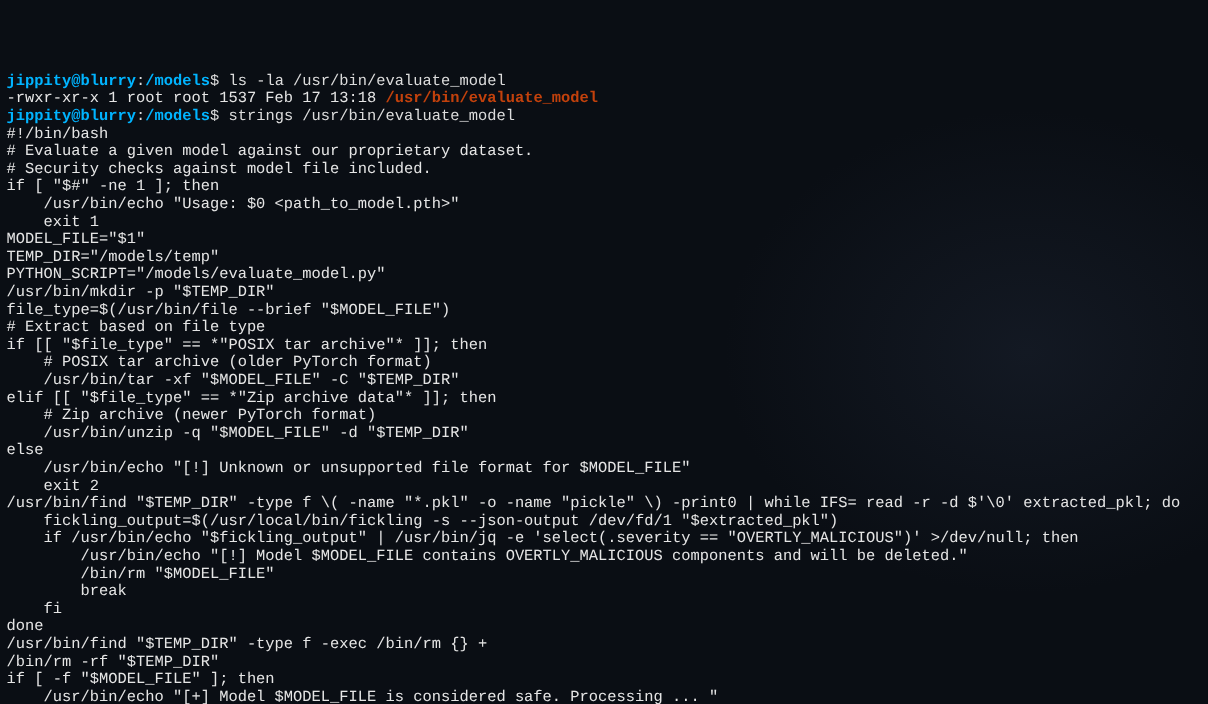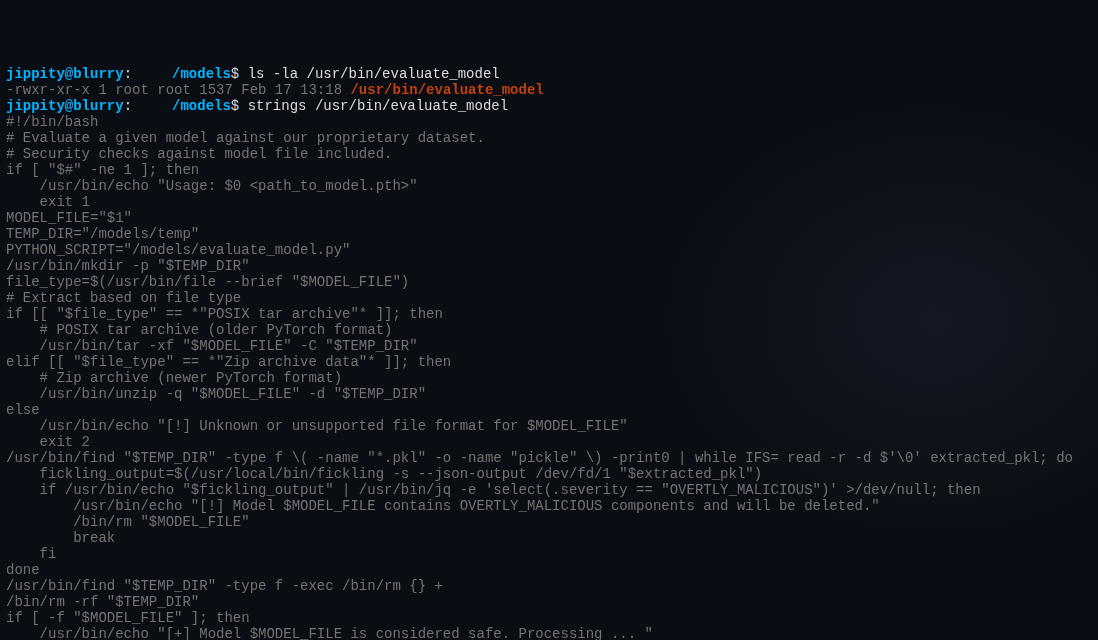--- a/index.html
+++ b/index.html
@@ -17,24 +17,24 @@
       padding: 2px 6px;
       width: 1098px;
       height: 640px;
       overflow: hidden;
       white-space: pre;
     }
     .user { color: #00b4ff; font-weight: bold; text-align: right; }
     .at { color: #00b4ff; font-weight: bold; }
     .host { color: #00b4ff; font-weight: bold; text-align: center; }
     .colon { color: #dcdcdc; }
-    .path { color: #00b4ff; font-weight: bold; margin-left: 40px; }
+    .path { color: #00b4ff; font-weight: bold; }
     .dollar { color: #dcdcdc; }
     .cmd { color: #dcdcdc; text-align: center; }
-    .output { color: #737373; }
+    .output { color: #e5e5e5; }
     .hl { color: #c2410c; font-weight: bold; }
     .line { display: block; }
   </style>
 </head>
 <body>
 
 
 
 <div><span class="line"><span class="user">jippity</span><span class="at">@</span><span class="host">blurry</span><span class="colon">:</span><span class="path">/models</span><span class="dollar">$</span><span class="cmd"> ls -la /usr/bin/evaluate_model</span></span><span class="line"><span class="output">-rwxr-xr-x 1 root root 1537 Feb 17 13:18 </span><span class="hl">/usr/bin/evaluate_model</span></span><span class="line"><span class="user">jippity</span><span class="at">@</span><span class="host">blurry</span><span class="colon">:</span><span class="path">/models</span><span class="dollar">$</span><span class="cmd"> strings /usr/bin/evaluate_model</span></span><div id="script-output"><span class="line output">#!/bin/bash</span><span class="line output"># Evaluate a given model against our proprietary dataset.</span><span class="line output"># Security checks against model file included.</span><span class="line output">if [ "$#" -ne 1 ]; then</span><span class="line output">    /usr/bin/echo "Usage: $0 &lt;path_to_model.pth&gt;"</span><span class="line output">    exit 1</span><span class="line output">MODEL_FILE="$1"</span><span class="line output">TEMP_DIR="/models/temp"</span><span class="line output">PYTHON_SCRIPT="/models/evaluate_model.py"</span><span class="line output">/usr/bin/mkdir -p "$TEMP_DIR"</span><span class="line output">file_type=$(/usr/bin/file --brief "$MODEL_FILE")</span><span class="line output"># Extract based on file type</span><span class="line output">if [[ "$file_type" == *"POSIX tar archive"* ]]; then</span><span class="line output">    # POSIX tar archive (older PyTorch format)</span><span class="line output">    /usr/bin/tar -xf "$MODEL_FILE" -C "$TEMP_DIR"</span><span class="line output">elif [[ "$file_type" == *"Zip archive data"* ]]; then</span><span class="line output">    # Zip archive (newer PyTorch format)</span><span class="line output">    /usr/bin/unzip -q "$MODEL_FILE" -d "$TEMP_DIR"</span><span class="line output">else</span><span class="line output">    /usr/bin/echo "[!] Unknown or unsupported file format for $MODEL_FILE"</span><span class="line output">    exit 2</span><span class="line output">/usr/bin/find "$TEMP_DIR" -type f \( -name "*.pkl" -o -name "pickle" \) -print0 | while IFS= read -r -d $'\0' extracted_pkl; do</span><span class="line output">    fickling_output=$(/usr/local/bin/fickling -s --json-output /dev/fd/1 "$extracted_pkl")</span><span class="line output">    if /usr/bin/echo "$fickling_output" | /usr/bin/jq -e 'select(.severity == "OVERTLY_MALICIOUS")' &gt;/dev/null; then</span><span class="line output">        /usr/bin/echo "[!] Model $MODEL_FILE contains OVERTLY_MALICIOUS components and will be deleted."</span><span class="line output">        /bin/rm "$MODEL_FILE"</span><span class="line output">        break</span><span class="line output">    fi</span><span class="line output">done</span><span class="line output">/usr/bin/find "$TEMP_DIR" -type f -exec /bin/rm {} +</span><span class="line output">/bin/rm -rf "$TEMP_DIR"</span><span class="line output">if [ -f "$MODEL_FILE" ]; then</span><span class="line output">    /usr/bin/echo "[+] Model $MODEL_FILE is considered safe. Processing ... "</span></div></div>
 

